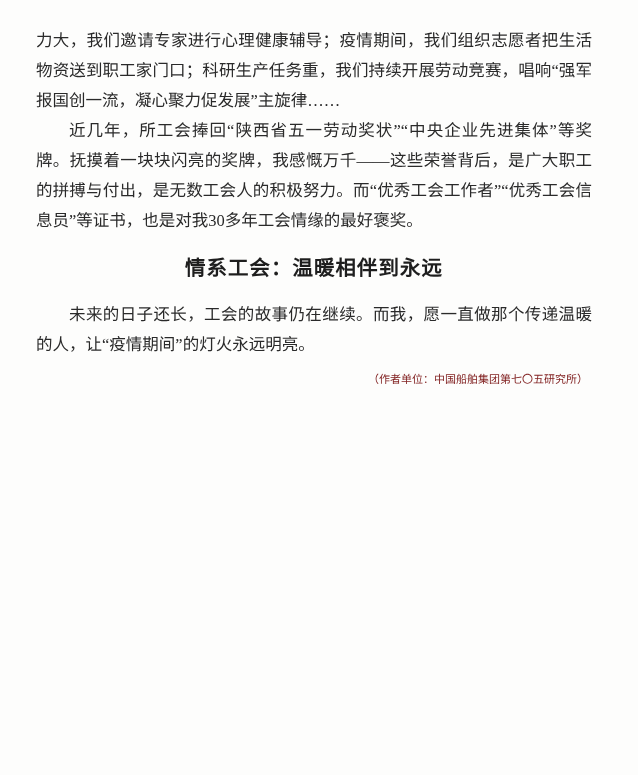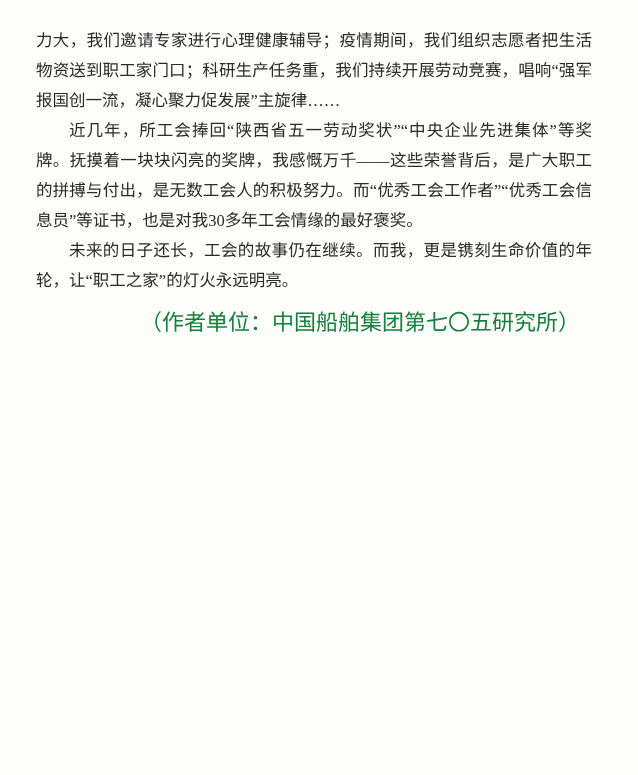--- a/index.html
+++ b/index.html
@@ -35,36 +35,37 @@
       margin: 17px 0;
       font-family: "Liberation Sans", "DejaVu Sans", sans-serif;
       font-size: 20.5px;
       font-weight: 700;
       line-height: 30px;
       letter-spacing: 1px;
       text-align: center;
       color: #1e1e1e;
     }
     .attribution {
-      margin: 12px;
-      font-size: 22px;
+      margin: 4px;
+      font-size: 11px;
       line-height: 30px;
       text-align: right;
-      color: #15803d;
+      color: #7f1d1d;
     }
   </style>
 </head>
 <body>
 
 <div class="page">
 
   <p class="body-text">力大，我们邀请专家进行心理健康辅导；疫情期间，我们组织志愿者把生活物资送到职工家门口；科研生产任务重，我们持续开展劳动竞赛，唱响“强军报国创一流，凝心聚力促发展”主旋律……</p>
 
   <p class="body-text indent">近几年，所工会捧回“陕西省五一劳动奖状”“中央企业先进集体”等奖牌。抚摸着一块块闪亮的奖牌，我感慨万千——这些荣誉背后，是广大职工的拼搏与付出，是无数工会人的积极努力。而“优秀工会工作者”“优秀工会信息员”等证书，也是对我30多年工会情缘的最好褒奖。</p>
 
+  <h1 class="section-heading">情系工会：温暖相伴到永远</h1>
 
 
 
-  <p class="body-text indent">未来的日子还长，工会的故事仍在继续。而我，更是镌刻生命价值的年轮，让“职工之家”的灯火永远明亮。</p>
+  <p class="body-text indent">未来的日子还长，工会的故事仍在继续。而我，愿一直做那个传递温暖的人，让“疫情期间”的灯火永远明亮。</p>
 
   <p class="attribution">（作者单位：中国船舶集团第七〇五研究所）</p>
 
 </div>
 
 </body></html>

